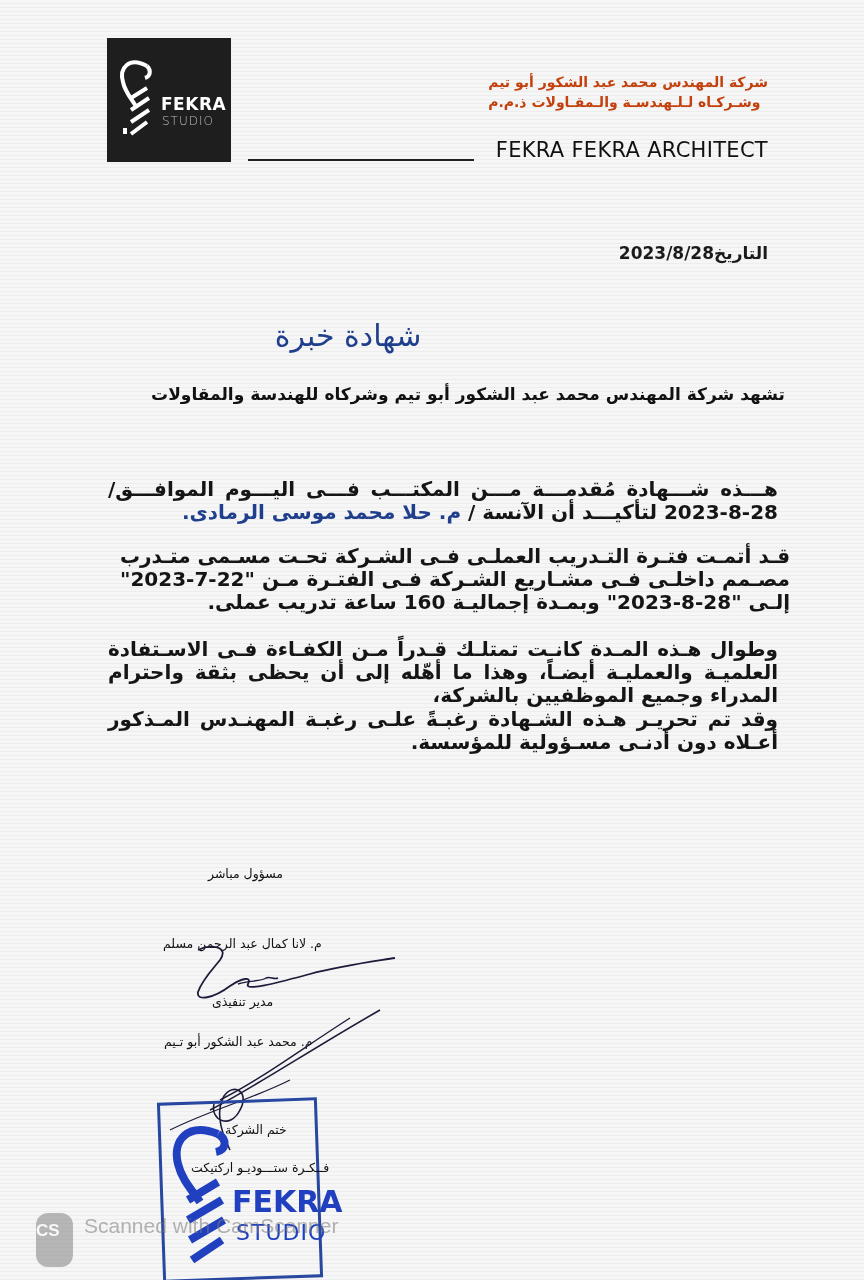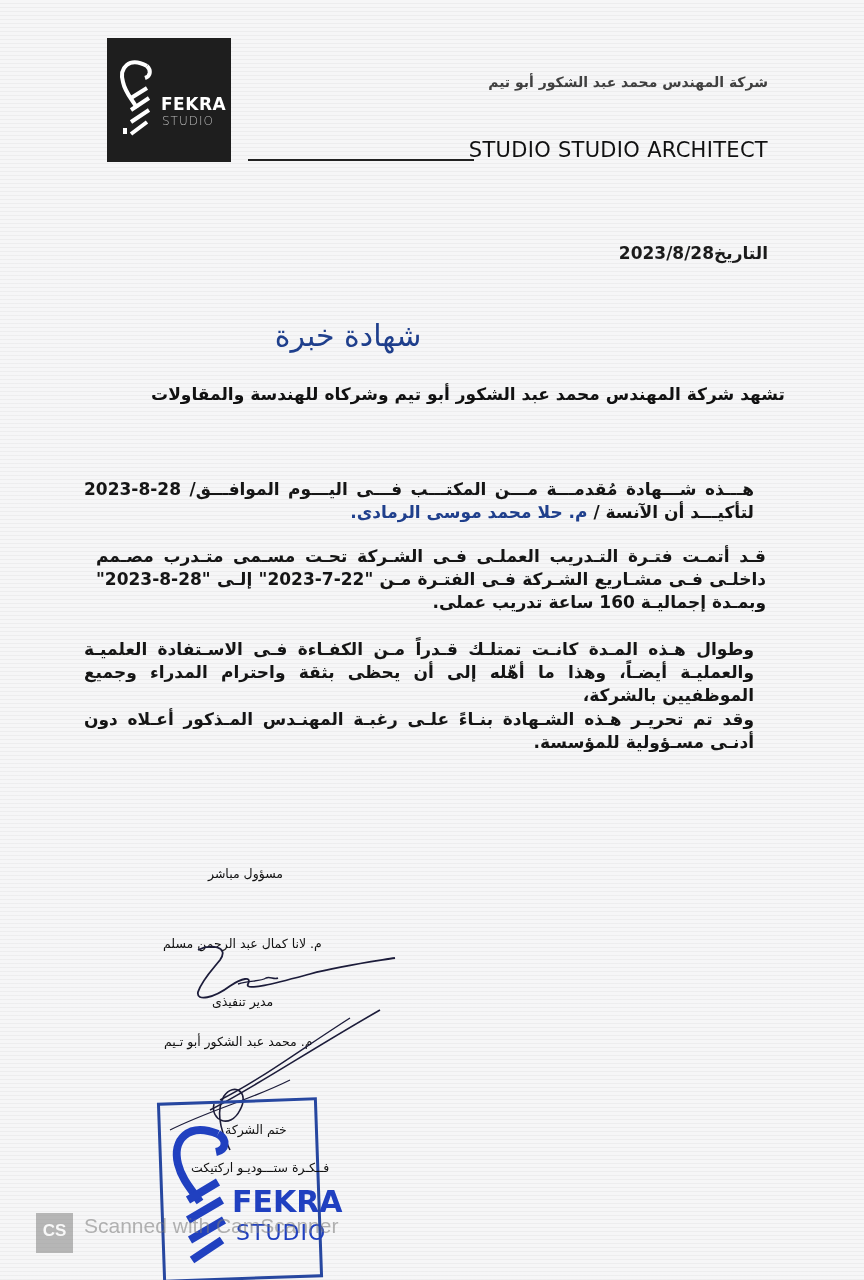--- a/index.html
+++ b/index.html
@@ -10,89 +10,90 @@
       font-family: "DejaVu Sans", sans-serif; color: #1a1a1a;
     }
     .abs { position: absolute; }
     .logo-box {
       left: 107px; top: 38px; width: 124px; height: 124px; background: #1e1e1e;
     }
     .logo-box .mark { position: absolute; left: 10px; top: 14px; width: 40px; height: 96px; }
     .logo-box .fekra { position: absolute; left: 54px; top: 56px; color: #fff; font-size: 17px; font-weight: bold; letter-spacing: 0.5px; }
     .logo-box .studio { position: absolute; left: 55px; top: 76px; color: #bdbdbd; font-size: 12px; letter-spacing: 1px; font-weight: 300; }
     .company-ar {
-      right: 96px; top: 72px; direction: rtl; text-align: left; font-size: 14px; font-weight: bold; line-height: 20px; color: #404040;
+      right: 96px; top: 72px; direction: rtl; text-align: left; font-size: 14px; font-weight: bold; line-height: 20px; color: #c2410c;
     }
     .header-rule { left: 248px; top: 159px; width: 226px; height: 2px; background: #222; }
     .company-en { right: 96px; top: 138px; font-size: 21px; color: #111; letter-spacing: 0.3px; }
     .date-line { right: 96px; top: 243px; direction: rtl; font-size: 17px; font-weight: bold; }
     .title { left: 0; width: 696px; top: 318px; text-align: center; direction: rtl; font-size: 30px; color: #1f3f8c; font-weight: 500; }
     .subtitle { left: 0; width: 864px; top: 384px; text-align: center; direction: rtl; font-size: 17px; font-weight: bold; color: #111; padding-left: 72px; box-sizing: border-box; }
     .para {
-      left: 84px; width: 670px; direction: rtl; text-align: justify; text-align-last: right;
-      font-size: 17px; font-weight: bold; line-height: 23px; color: #151515;
+      left: 108px; width: 670px; direction: rtl; text-align: justify; text-align-last: right;
+      font-size: 20px; font-weight: bold; line-height: 23px; color: #151515;
     }
     .p1 { top: 478px; }
     .p2 { top: 545px; margin-left: 12px; }
     .p3 { top: 638px; }
     .p4 { top: 708px; }
     .name { color: #1f3f8c; }
     .sig-label { direction: rtl; font-size: 12.5px; font-weight: normal; color: #111; }
     .sig1-role { left: 208px; top: 866px; }
     .sig1-name { left: 163px; top: 936px; }
     .sig2-role { left: 212px; top: 994px; }
     .sig2-name { left: 164px; top: 1034px; }
     .stamp-label { left: 225px; top: 1122px; }
     .stamp-name { left: 152px; top: 1160px; margin-left: 39px; }
     .stamp-box {
       left: 160px; top: 1100px; width: 160px; height: 180px; border: 3px solid #2747a0; transform: rotate(-2deg); box-sizing: border-box;
     }
     .stamp-fekra { left: 232px; top: 1184px; color: #2040c0; font-size: 30px; font-weight: bold; }
     .stamp-studio { left: 236px; top: 1220px; color: #2040c0; font-size: 22px; letter-spacing: 1px; }
     .watermark { left: 36px; top: 1214px; color: rgba(120,120,120,0.55); font-size: 21px; font-family: "Liberation Sans", sans-serif; }
     .cs-badge {
-      left: 36px; top: 1213px; width: 37px; height: 40px; background: rgba(130,130,130,0.55); border-radius: 0;
-      color: rgba(255,255,255,0.9); font-size: 17px; font-weight: bold; text-align: center; line-height: 36px; font-family: "Liberation Sans", sans-serif;
+      left: 36px; top: 1213px; width: 37px; height: 54px; background: rgba(130,130,130,0.55); border-radius: 12px;
+      color: rgba(255,255,255,0.9); font-size: 17px; font-weight: bold; line-height: 36px; font-family: "Liberation Sans", sans-serif;
     }
     .watermark-text { left: 84px; top: 1214px; }
     svg.sig { position: absolute; }
   </style>
 </head>
 <body>
 
 <div class="abs logo-box">
   <svg class="mark" viewBox="0 0 40 96">
     <path d="M30 14 C12 4 2 16 6 30 C8 40 14 46 20 56" stroke="#fff" stroke-width="4" fill="none"></path>
     <path d="M30 14 C34 18 34 24 28 26" stroke="#fff" stroke-width="4" fill="none"></path>
     <path d="M14 46 L30 36 M14 58 L32 46 M14 70 L32 58 M14 82 L30 70" stroke="#fff" stroke-width="4" fill="none"></path>
     <rect x="6" y="76" width="4" height="6" fill="#fff"></rect>
   </svg>
   <div class="fekra">FEKRA</div>
   <div class="studio">STUDIO</div>
 </div>
 
 <div class="abs company-ar">
   <div>شركة المهندس محمد عبد الشكور أبو تيم</div>
+  <div>وشـركـاه لـلـهندسـة والـمقـاولات ذ.م.م</div>
 </div>
 <div class="abs header-rule"></div>
-<div class="abs company-en">STUDIO STUDIO ARCHITECT</div>
+<div class="abs company-en">FEKRA FEKRA ARCHITECT</div>
 
 <div class="abs date-line">
   <span>التاريخ</span><span>2023/8/28</span>
 </div>
 
 <div class="abs title">شهادة خبرة</div>
 <div class="abs subtitle">تشهد شركة المهندس محمد عبد الشكور أبو تيم وشركاه للهندسة والمقاولات</div>
 
 <div class="abs para p1">
   <span>هـــذه شـــهادة مُقدمـــة مـــن المكتـــب فـــى اليـــوم الموافـــق/ 28-8-2023 لتأكيـــد أن الآنسة / </span><span class="name">م. حلا محمد موسى الرمادى.</span>
 </div>
 <div class="abs para p2">قـد أتمـت فتـرة التـدريب العملـى فـى الشـركة تحـت مسـمى متـدرب مصـمم داخلـى فـى مشـاريع الشـركة فـى الفتـرة مـن "22-7-2023" إلـى "28-8-2023" وبمـدة إجماليـة 160 ساعة تدريب عملى.</div>
 <div class="abs para p3">وطوال هـذه المـدة كانـت تمتلـك قـدراً مـن الكفـاءة فـى الاسـتفادة العلميـة والعمليـة أيضـاً، وهذا ما أهّله إلى أن يحظى بثقة واحترام المدراء وجميع الموظفيين بالشركة،</div>
-<div class="abs para p4">وقد تم تحريـر هـذه الشـهادة بنـاءً علـى رغبـة المهنـدس المـذكور أعـلاه دون أدنـى مسـؤولية للمؤسسة.</div>
+<div class="abs para p4">وقد تم تحريـر هـذه الشـهادة رغبـةً علـى رغبـة المهنـدس المـذكور أعـلاه دون أدنـى مسـؤولية للمؤسسة.</div>
 
 <div class="abs sig-label sig1-role">مسؤول مباشر</div>
 <div class="abs sig-label sig1-name">م. لانا كمال عبد الرحمن مسلم</div>
 
 <svg class="sig" style="left:190px;top:940px;" width="210" height="70" viewBox="0 0 210 70">
   <path d="M8 10 C20 4 40 6 30 20 C22 30 12 40 8 52 C6 62 24 58 40 46 C52 38 62 36 58 44 C54 52 90 42 120 34 C150 26 180 22 205 18" stroke="#1c1c3a" stroke-width="1.8" fill="none"></path>
   <path d="M48 44 C60 40 70 42 76 38 C80 36 84 40 88 38" stroke="#1c1c3a" stroke-width="1.4" fill="none"></path>
 </svg>
 
 <div class="abs sig-label sig2-role">مدير تنفيذى</div>

